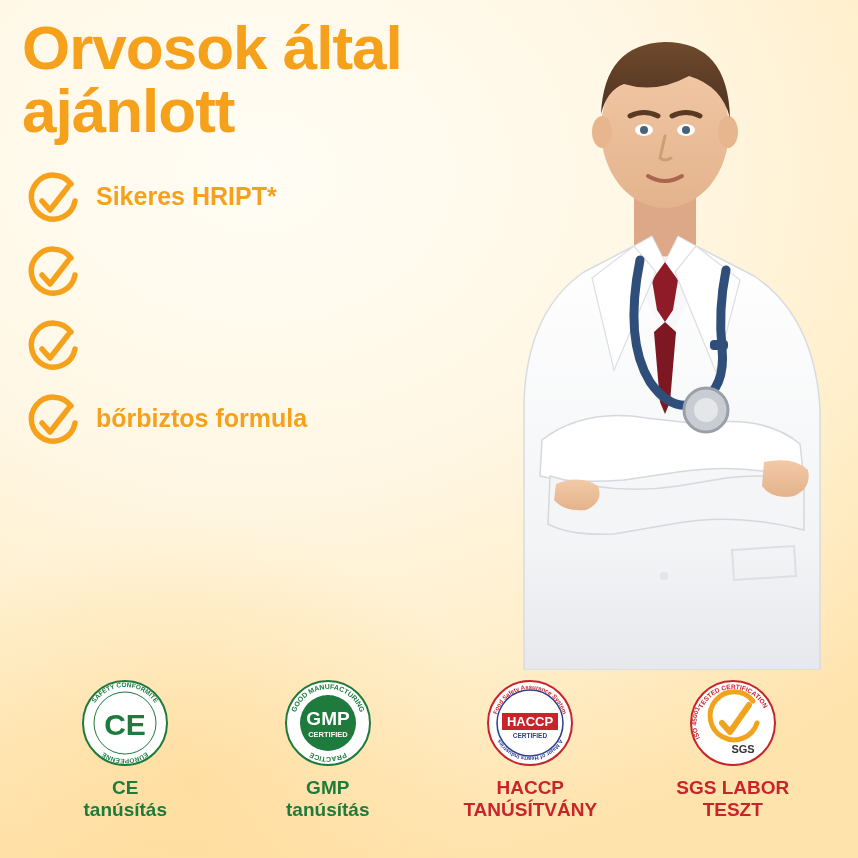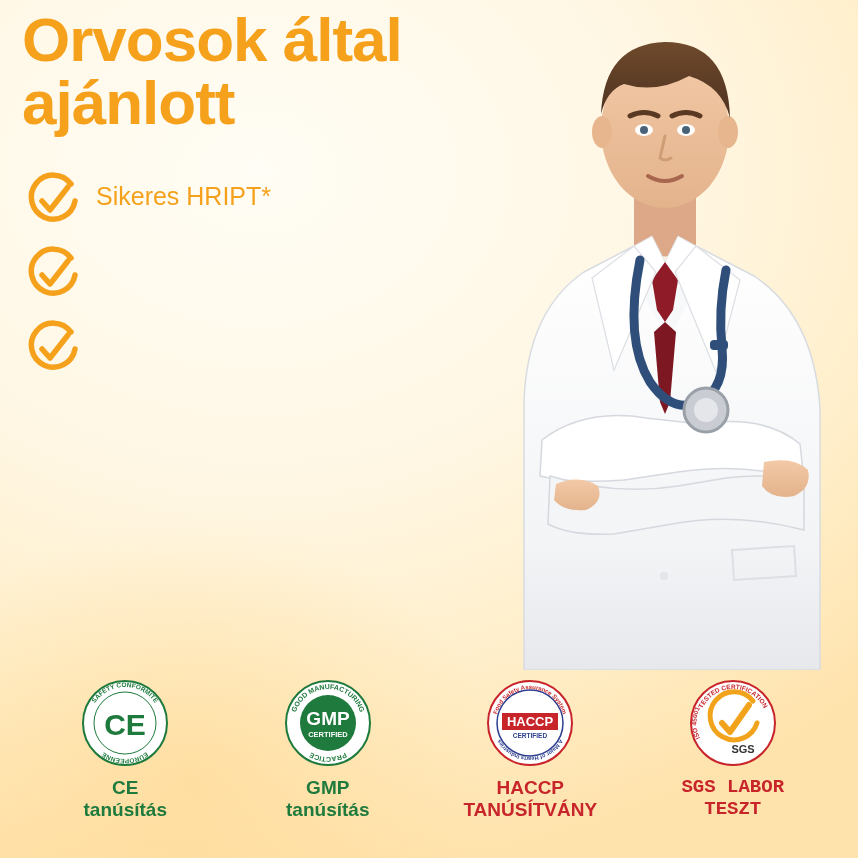--- a/index.html
+++ b/index.html
@@ -31,21 +31,21 @@
     width: 620px;
     height: 520px;
     background: radial-gradient(ellipse at center, rgba(255,214,140,0.55) 0%, rgba(255,225,170,0.0) 70%);
     pointer-events: none;
   }
 
   
   .headline {
     position: absolute;
     left: 22px;
-    top: 8px;
+    top: 16px;
     width: 560px;
     color: #F5A11B;
     font-size: 62px;
     line-height: 1.02;
     font-weight: bold;
     letter-spacing: -1px;
     z-index: 3;
     text-shadow: 0 1px 0 rgba(255,255,255,0.5);
   }
 
@@ -76,21 +76,21 @@
   .check {
     flex: 0 0 auto;
     width: 58px;
     height: 58px;
     margin-right: 14px;
     margin-top: -6px;
   }
   .bullet-text {
     color: #F5A11B;
     font-size: 25px;
-    font-weight: normal;
+    font-weight: bold;
     line-height: 1.18;
     padding-top: 4px;
     white-space: pre-line;
     text-shadow: 0 1px 0 rgba(255,255,255,0.45);
   }
 
   
   .badges {
     position: absolute;
     left: 0;
@@ -117,21 +117,21 @@
   .badge-label {
     margin-top: 6px;
     font-size: 19px;
     font-weight: bold;
     line-height: 1.15;
     white-space: pre-line;
   }
   .label-ce { color: #1F7A3D; }
   .label-gmp { color: #1F7A3D; }
   .label-haccp { color: #C8252B; }
-  .label-sgs { color: #C8252B; font-family: Liberation Mono, monospace; }
+  .label-sgs { color: #C8252B; }
 </style>
 </head>
 <body>
 
 <div class="poster">
 
   <div class="headline">Orvosok által
 ajánlott</div>
 
   <div class="photo">
@@ -223,20 +223,29 @@
     <div class="bullet">
       <span class="check">
         <svg viewBox="0 0 58 58" width="58" height="58">
           <path d="M47 12 A22 22 0 1 0 51 29" fill="none" stroke="#F5A11B" stroke-width="5.5" stroke-linecap="round"></path>
           <path d="M18 29 L26 38 L44 15" fill="none" stroke="#F5A11B" stroke-width="5.5" stroke-linecap="round" stroke-linejoin="round"></path>
         </svg>
       </span>
     </div>
 
 
+    <div class="bullet">
+      <span class="check">
+        <svg viewBox="0 0 58 58" width="58" height="58">
+          <path d="M47 12 A22 22 0 1 0 51 29" fill="none" stroke="#F5A11B" stroke-width="5.5" stroke-linecap="round"></path>
+          <path d="M18 29 L26 38 L44 15" fill="none" stroke="#F5A11B" stroke-width="5.5" stroke-linecap="round" stroke-linejoin="round"></path>
+        </svg>
+      </span>
+      <span class="bullet-text">bőrbiztos formula</span>
+    </div>
 
   </div>
 
   <div class="badges">
 
     <div class="badge">
       <div class="badge-mark">
         <svg width="92" height="92" viewBox="0 0 92 92">
           <defs>
             <path id="ceArc" d="M46 86 A40 40 0 1 1 46 6 A40 40 0 1 1 46 86" fill="none"></path>

